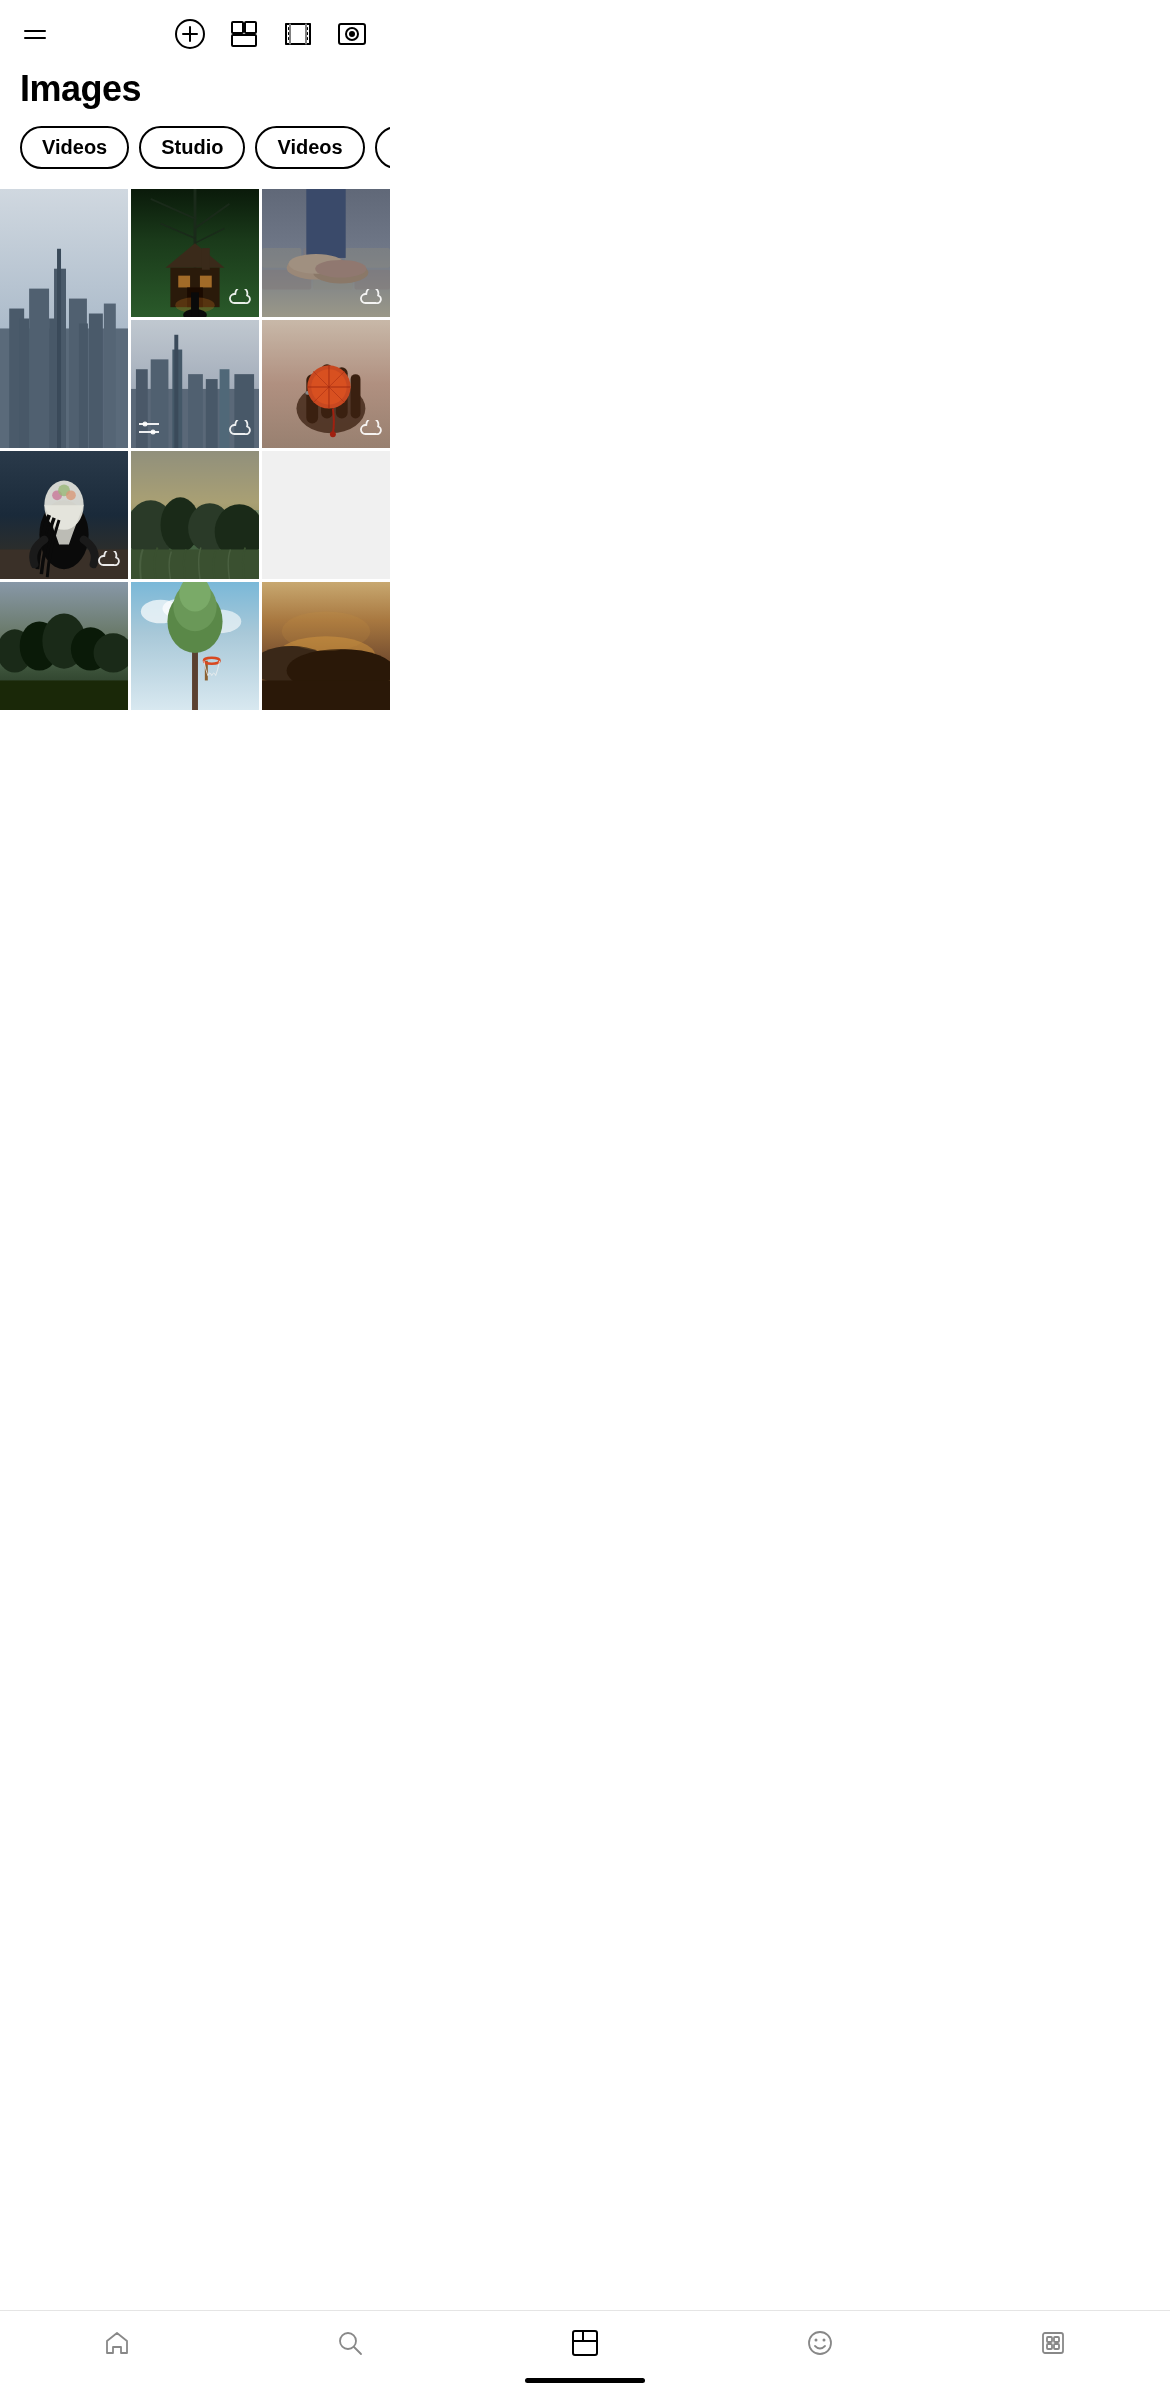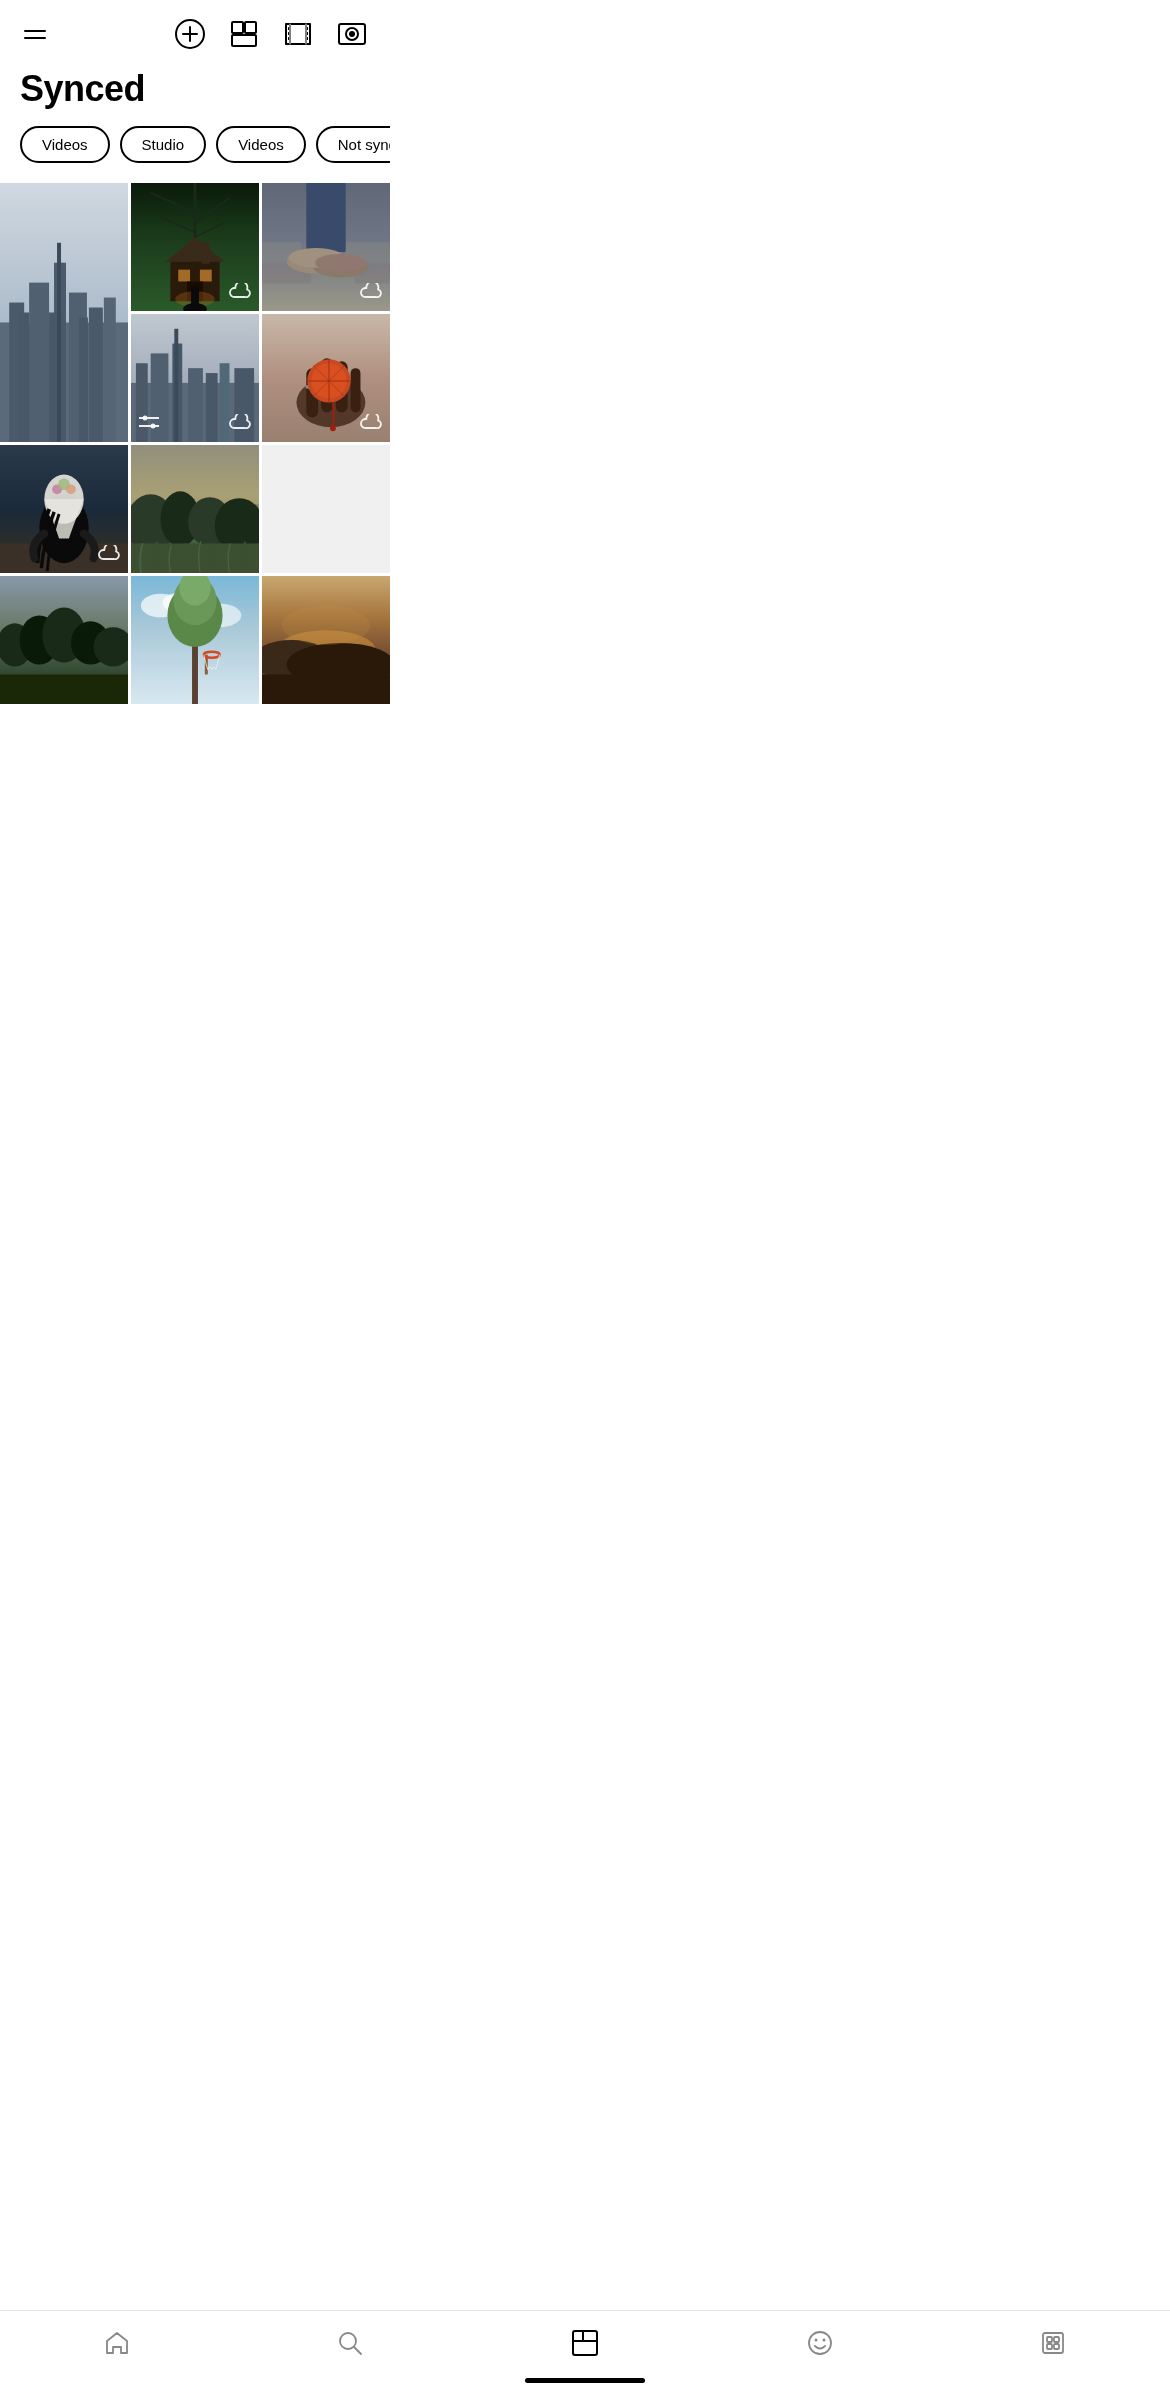--- a/index.html
+++ b/index.html
@@ -75,22 +75,22 @@
       overflow-x: auto;
       scrollbar-width: none;
     }
 
     .filter-tabs::-webkit-scrollbar { display: none; }
 
     .filter-tab {
       border: 2px solid #000;
       border-radius: 50px;
       padding: 8px 20px;
-      font-size: 15px;
-      font-weight: 400;
+      font-size: 20px;
+      font-weight: 700;
       white-space: nowrap;
       cursor: pointer;
       background: #fff;
       color: #000;
     }
 
     
     .bottom-nav {
       position: fixed;
       bottom: 0;
@@ -243,21 +243,21 @@
     <div class="icon-btn">
       <svg width="32" height="32" viewBox="0 0 32 32" class="icon">
         <rect x="3" y="6" width="26" height="20" rx="2"></rect>
         <circle cx="16" cy="16" r="6"></circle>
         <circle cx="16" cy="16" r="3" fill="#000" stroke="none"></circle>
       </svg>
     </div>
   </div>
 </div>
 
-<h1 class="page-title">Synced</h1>
+<h1 class="page-title">Images</h1>
 
 <div class="filter-tabs">
   <button class="filter-tab">Videos</button>
   <button class="filter-tab">Studio</button>
   <button class="filter-tab">Videos</button>
   <button class="filter-tab">Not synced</button>
 </div>
 
 <div class="main-grid">
 

